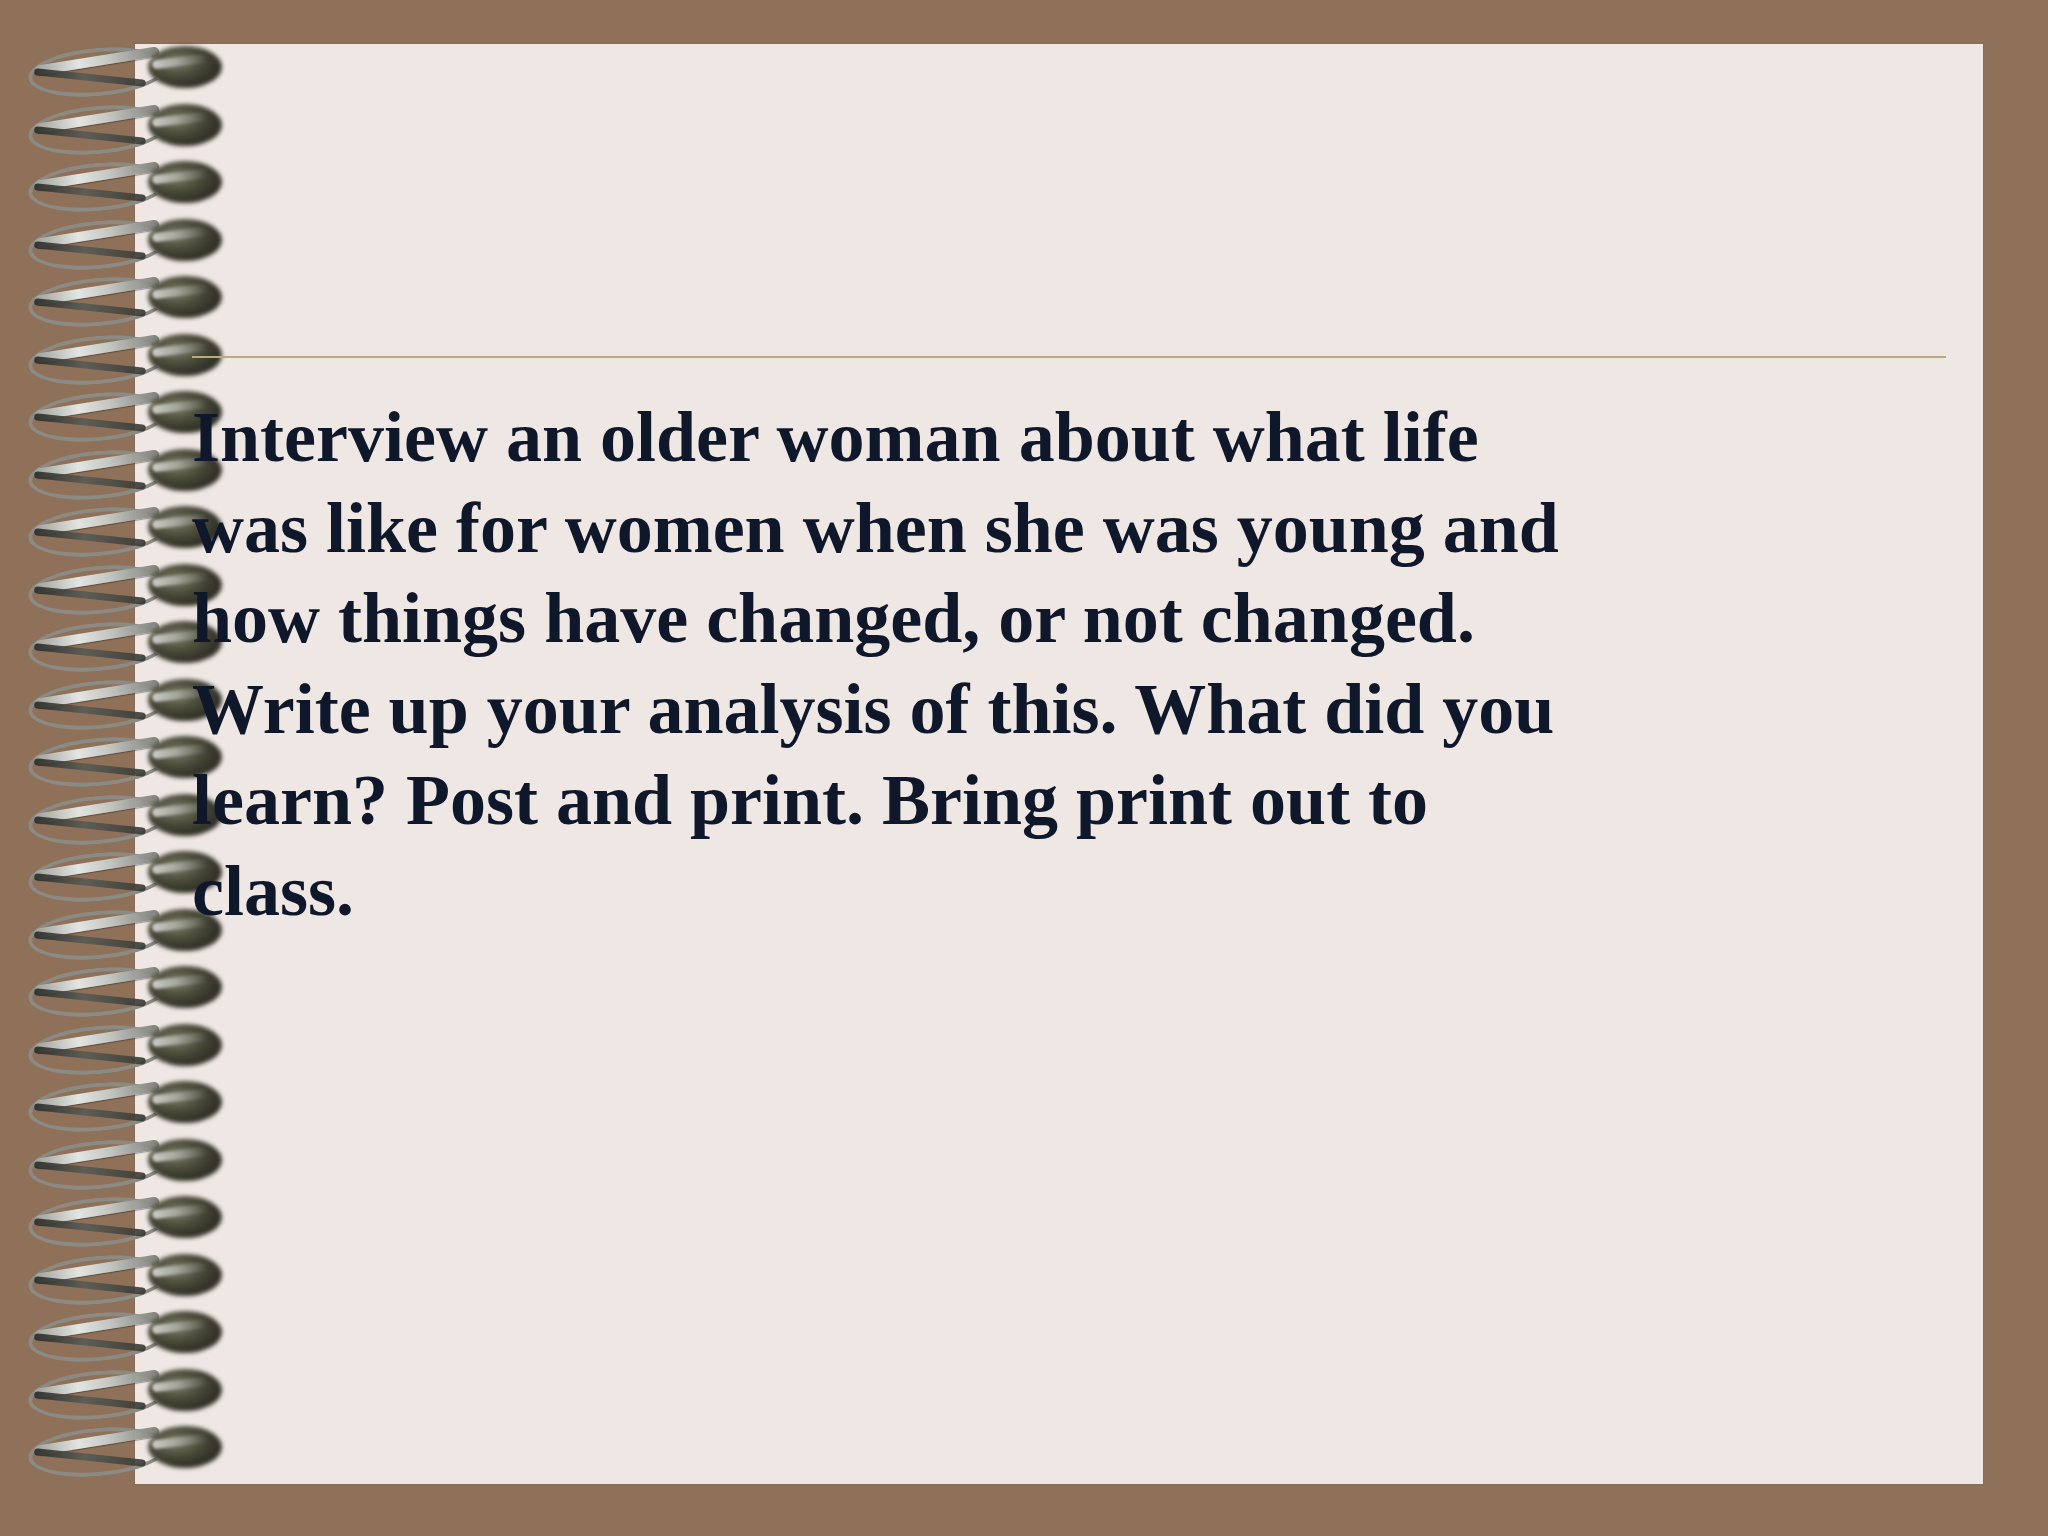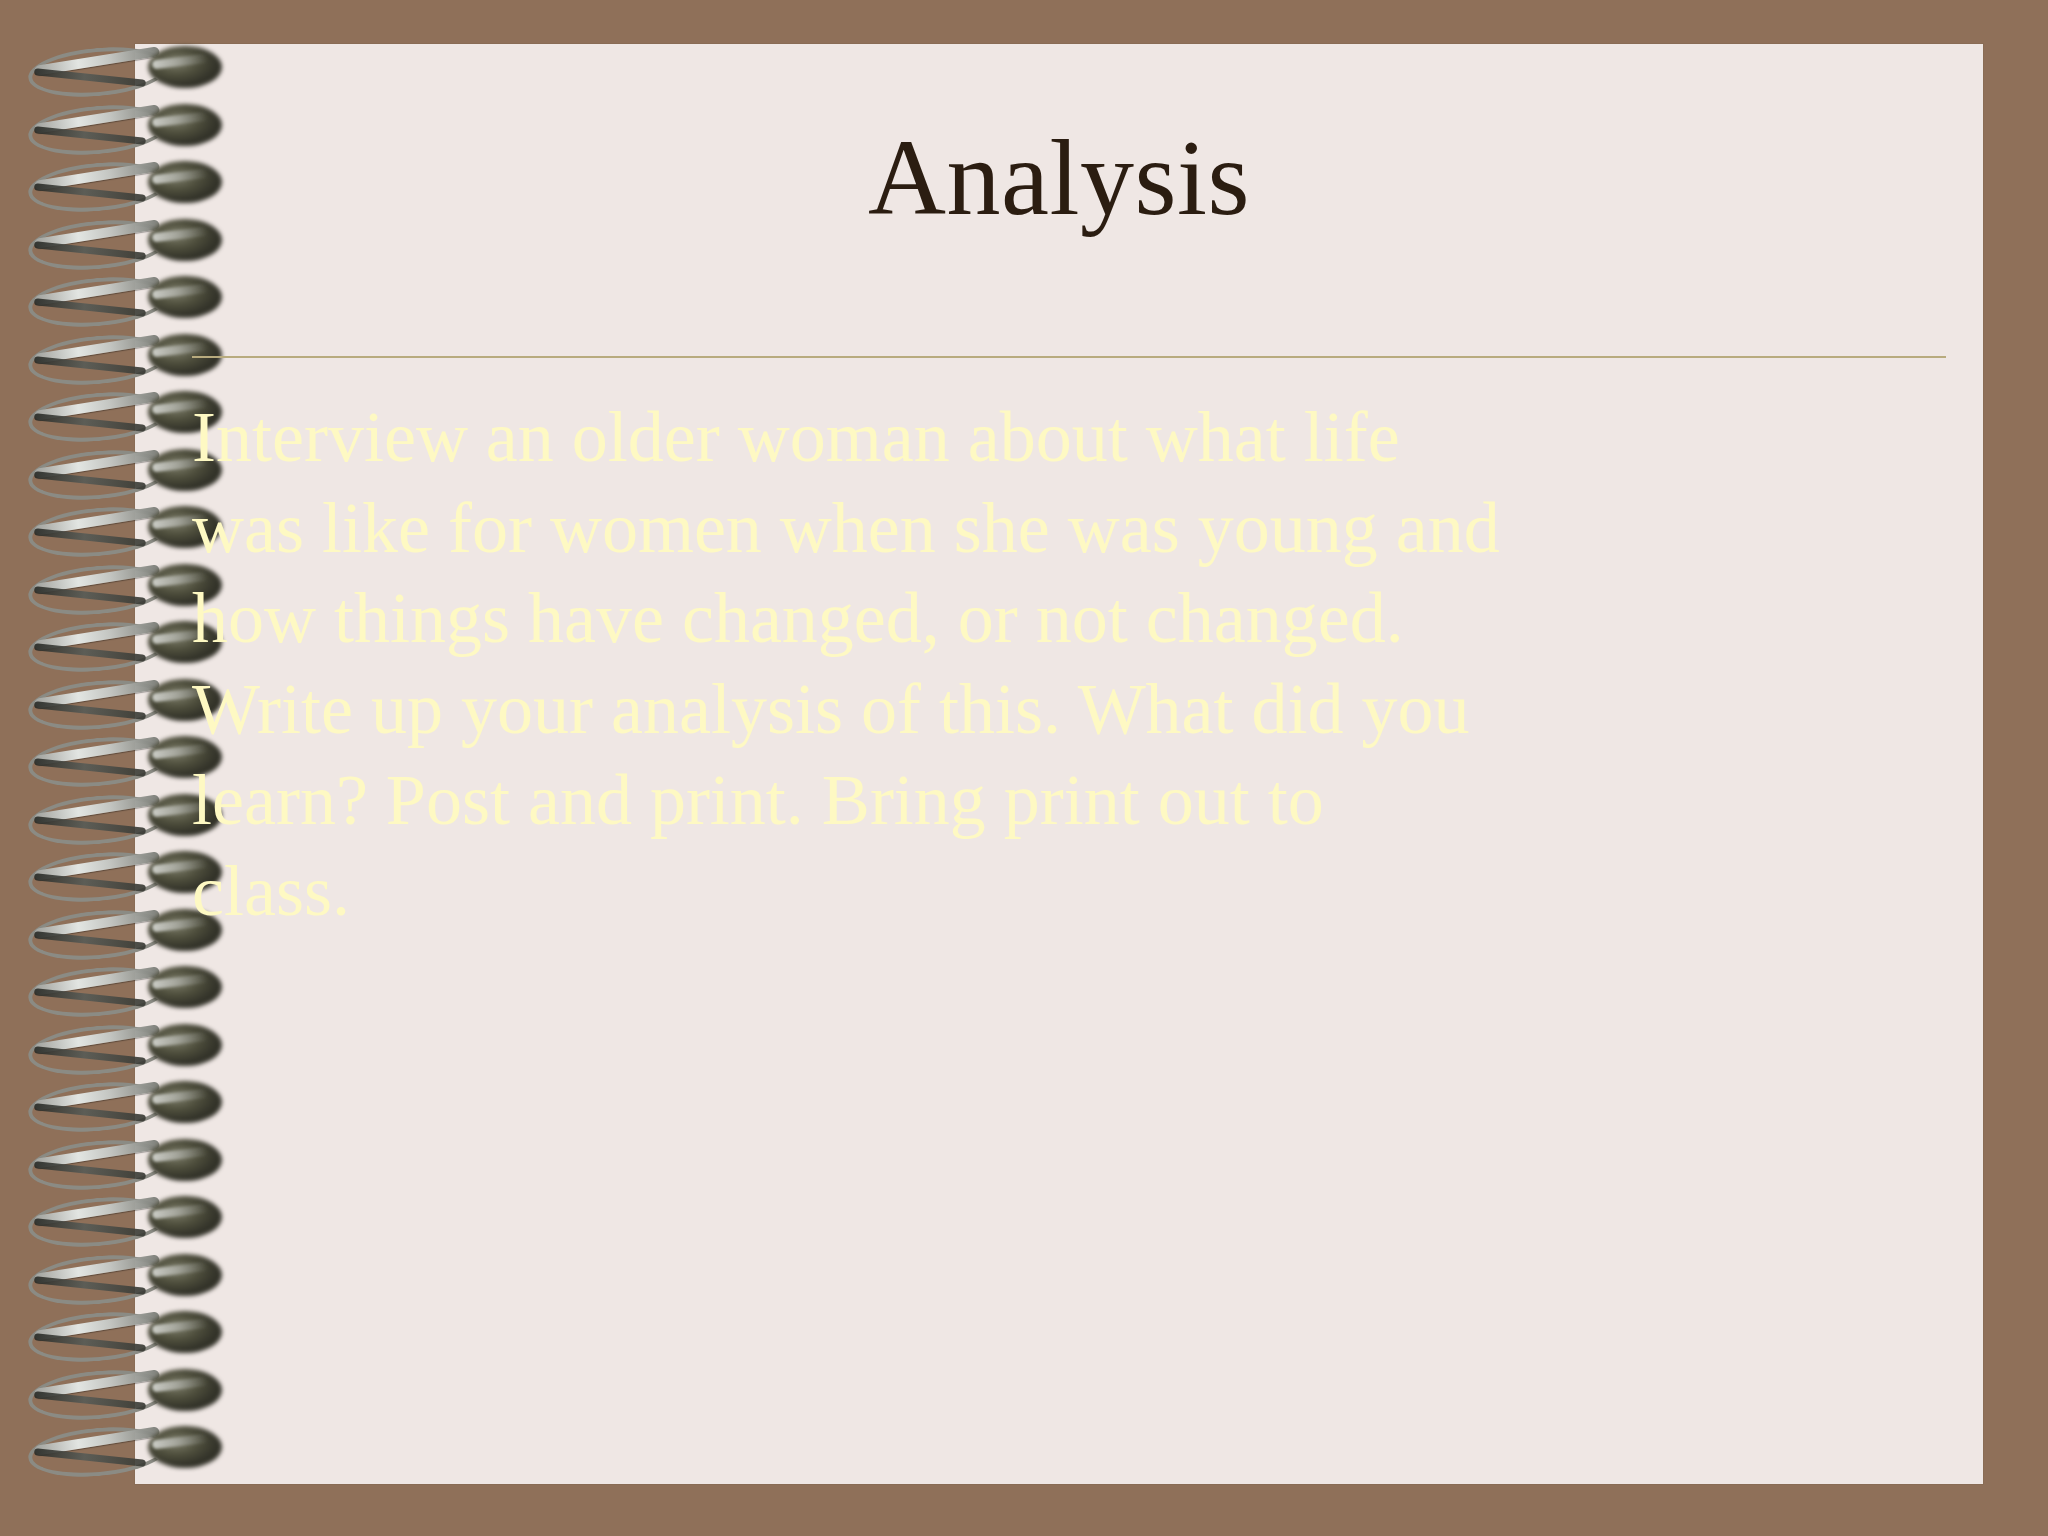--- a/index.html
+++ b/index.html
@@ -51,26 +51,26 @@
     height: 0;
     border-top: 2px solid #b8ab7e;
   }
 
   
   .body-text {
     position: absolute;
     left: 192px;
     top: 392px;
     width: 1756px;
-    color: #fef9c3;
+    color: #0f172a;
     font-size: 72px;
     line-height: 1.26;
     text-align: left;
     white-space: pre-line;
-    font-weight: normal;
+    font-weight: bold;
   }
 
   
   .spiral {
     position: absolute;
     left: 0;
     top: 0;
     width: 260px;
     height: 1536px;
     pointer-events: none;
@@ -336,21 +336,20 @@
       </div>
       <div class="coil" style="top: 1426px;">
         <div class="wire"></div>
         <div class="wire-hi"></div>
         <div class="wire-lo"></div>
         <div class="hole"></div>
         <div class="hole-hi"></div>
       </div>
     </div>
 
-  <div class="title">Analysis</div>
 
   <div class="divider"></div>
 
   <div class="body-text">Interview an older woman about what life
 was like for women when she was young and
 how things have changed, or not changed.
 Write up your analysis of this.  What did you
 learn?  Post and print.  Bring print out to
 class.</div>
 

